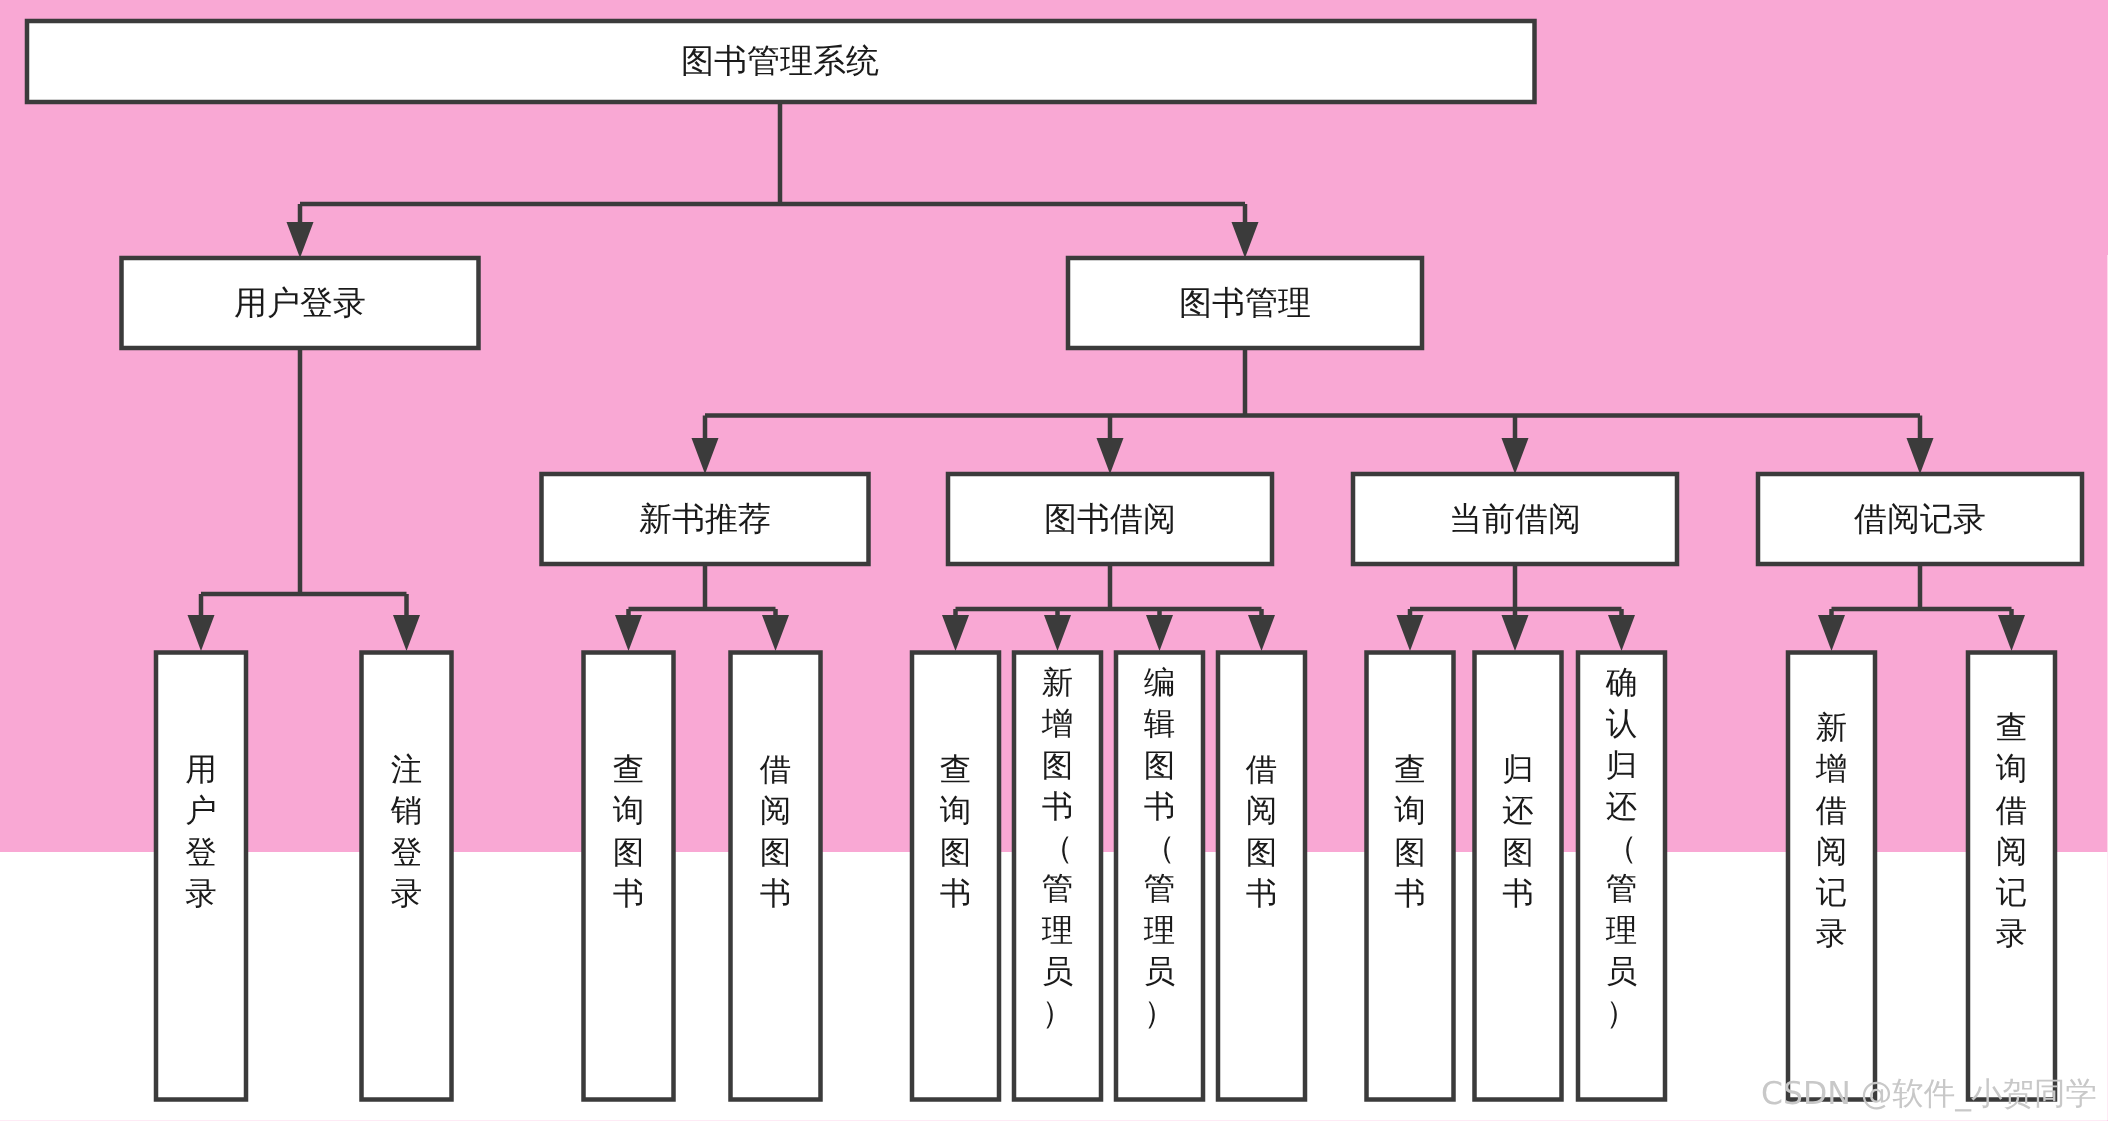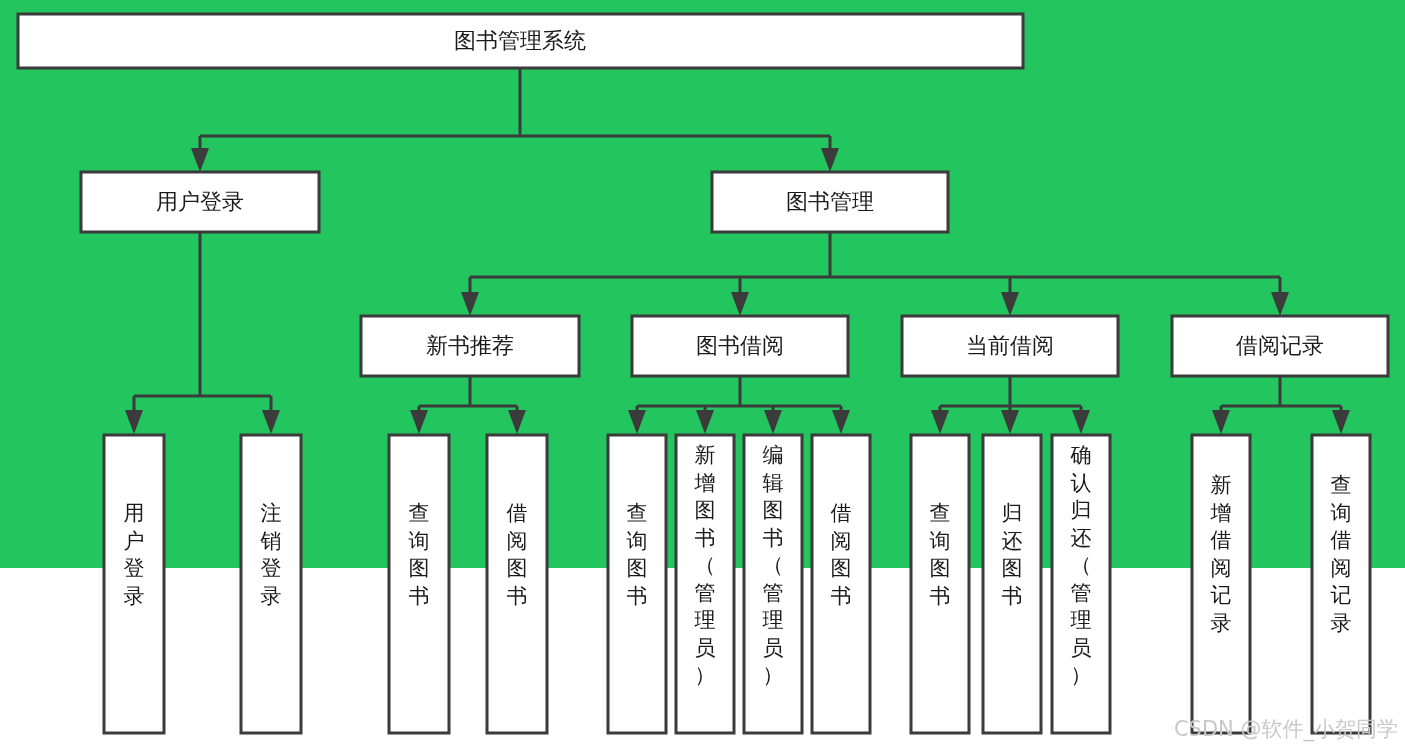--- a/index.html
+++ b/index.html
@@ -11,21 +11,21 @@
   body {
     width: 1405px;
     height: 747px;
     font-family: "DejaVu Sans", "Liberation Sans", sans-serif;
     overflow: hidden;
   }
   #diagram-root {
     position: relative;
     width: 1405px;
     height: 568px;
-    background: #22c55e;
+    background: #f9a8d4;
   }
   svg.diagram {
     position: absolute;
     left: 0;
     top: 0;
     width: 1405px;
     height: 747px;
     display: block;
   }
   .node-box {

